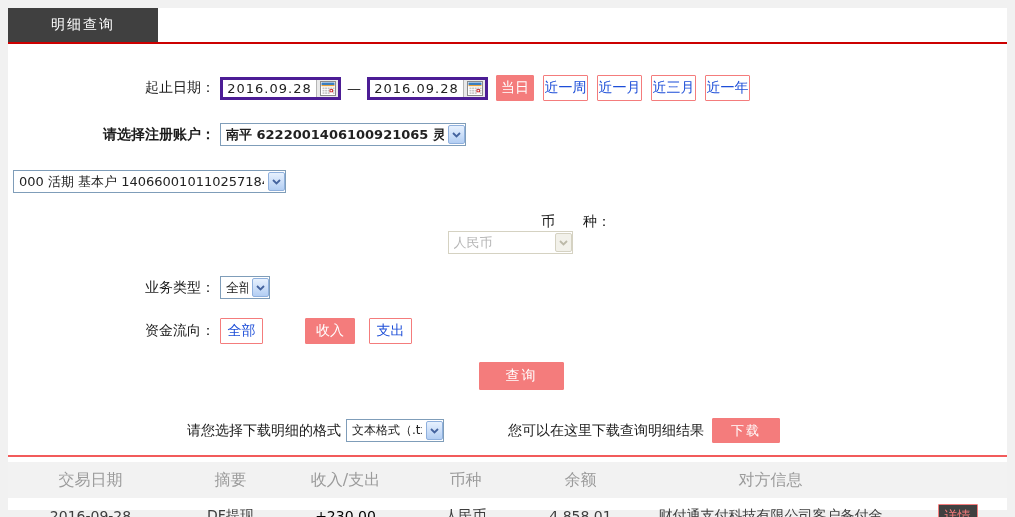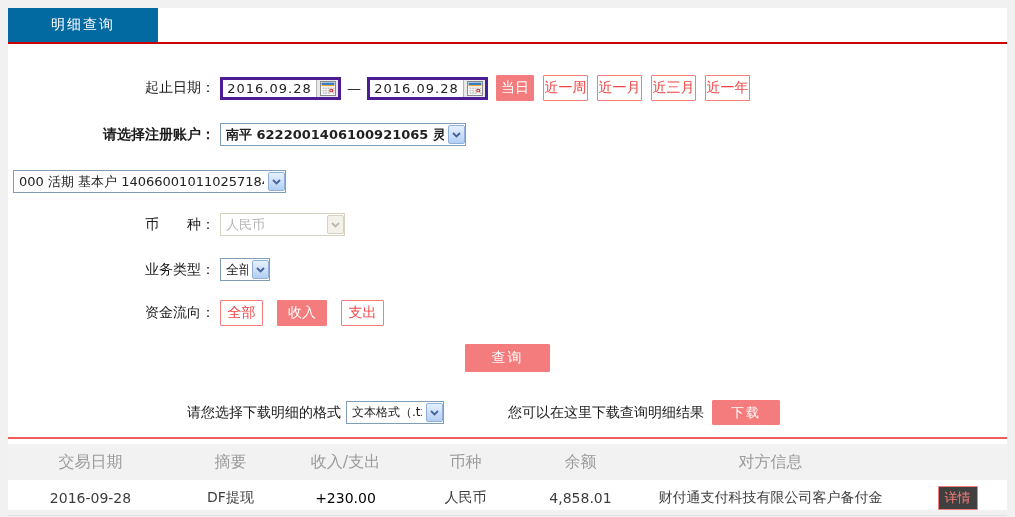--- a/index.html
+++ b/index.html
@@ -9,56 +9,56 @@
     font-family:"DejaVu Sans", sans-serif;
     position:relative;
     overflow:hidden;
   }
   .page {
     position:absolute; left:8px; top:8px; right:8px; bottom:7px;
     background:#ffffff;
   }
   
   .tab {
-    width:150px; height:34px; background:#0369a1; color:#fff;
+    width:150px; height:34px; background:#404040; color:#fff;
     display:flex; align-items:center; justify-content:center;
     font-size:14px; letter-spacing:2px; cursor:pointer;
   }
   .tab-underline { height:2px; background:#cc0000; width:100%; }
 
   
   .form-row { display:flex; align-items:center; }
   .lbl { width:207px; text-align:right; font-size:14px; color:#1a1a1a; flex-shrink:0; }
   .ctl { margin-left:5px; }
 
   .row-date { margin-top:31px; }
   .row-reg  { margin-top:22px;font-weight:bold; }
   .row-sub  { margin-top:24px; }
-  .row-cur  { margin-top:20px; }
+  .row-cur  { margin-top:20px;flex-direction:column; }
   .row-biz  { margin-top:22px; }
   .row-flow { margin-top:19px; }
 
   .date-input {
     display:flex; align-items:stretch; height:23px; width:121px;
     border:3px solid #4c1d95; background:#fff;
   }
   .date-text {
     flex:1; display:flex; align-items:center; justify-content:center;
     font-size:13px; color:#222; letter-spacing:1px;
   }
   .cal-btn {
     width:22px; background:#e9e9e9; border-left:1px solid #b5b5b5;
     display:flex; align-items:center; justify-content:center; cursor:pointer;
   }
   .dash { margin:0 6px; color:#333; font-size:14px; }
 
   .btn { height:26px; font-size:14px; display:inline-flex; align-items:center;
          justify-content:center; cursor:pointer; border-radius:1px; }
-  .btn-solid { background:#f47c7c; color:#fff; border:1px solid #f47c7c; }
-  .btn-outline { background:#fff; color:#ef4444; border:1px solid #f47c7c; }
+  .btn-solid { background:#f47c7c; color:#fff; border:1px solid #f47c7c;margin-left:28px; }
+  .btn-outline { background:#fff; color:#1d4ed8; border:1px solid #f47c7c; }
   .qb { width:45px; margin-left:9px; }
   .qb-today { width:38px; margin-left:8px; }
 
   .xp-select {
     height:23px; border:1px solid #7f9db9; background:#fff;
     display:flex; align-items:center; padding-left:5px;
     font-size:13px; color:#222; cursor:pointer; overflow:hidden; white-space:nowrap;
   }
   .xp-select .sel-text { flex:1; overflow:hidden; }
   .xp-arrow {

